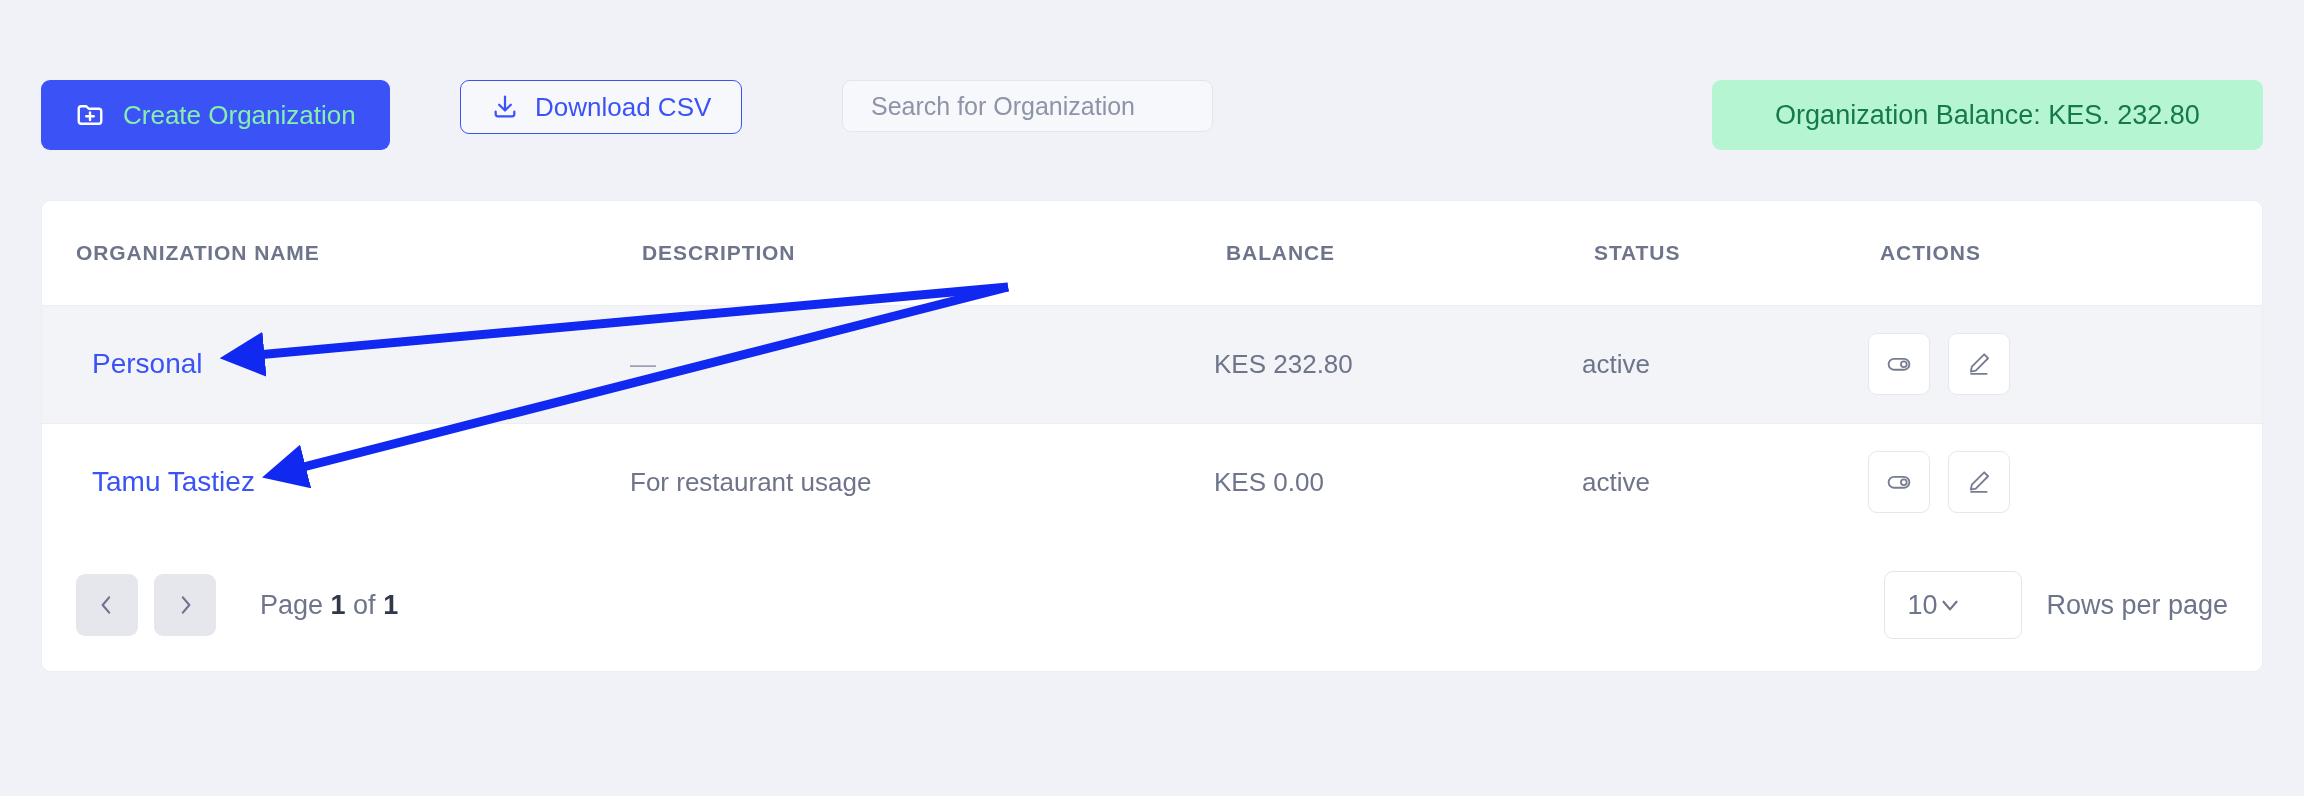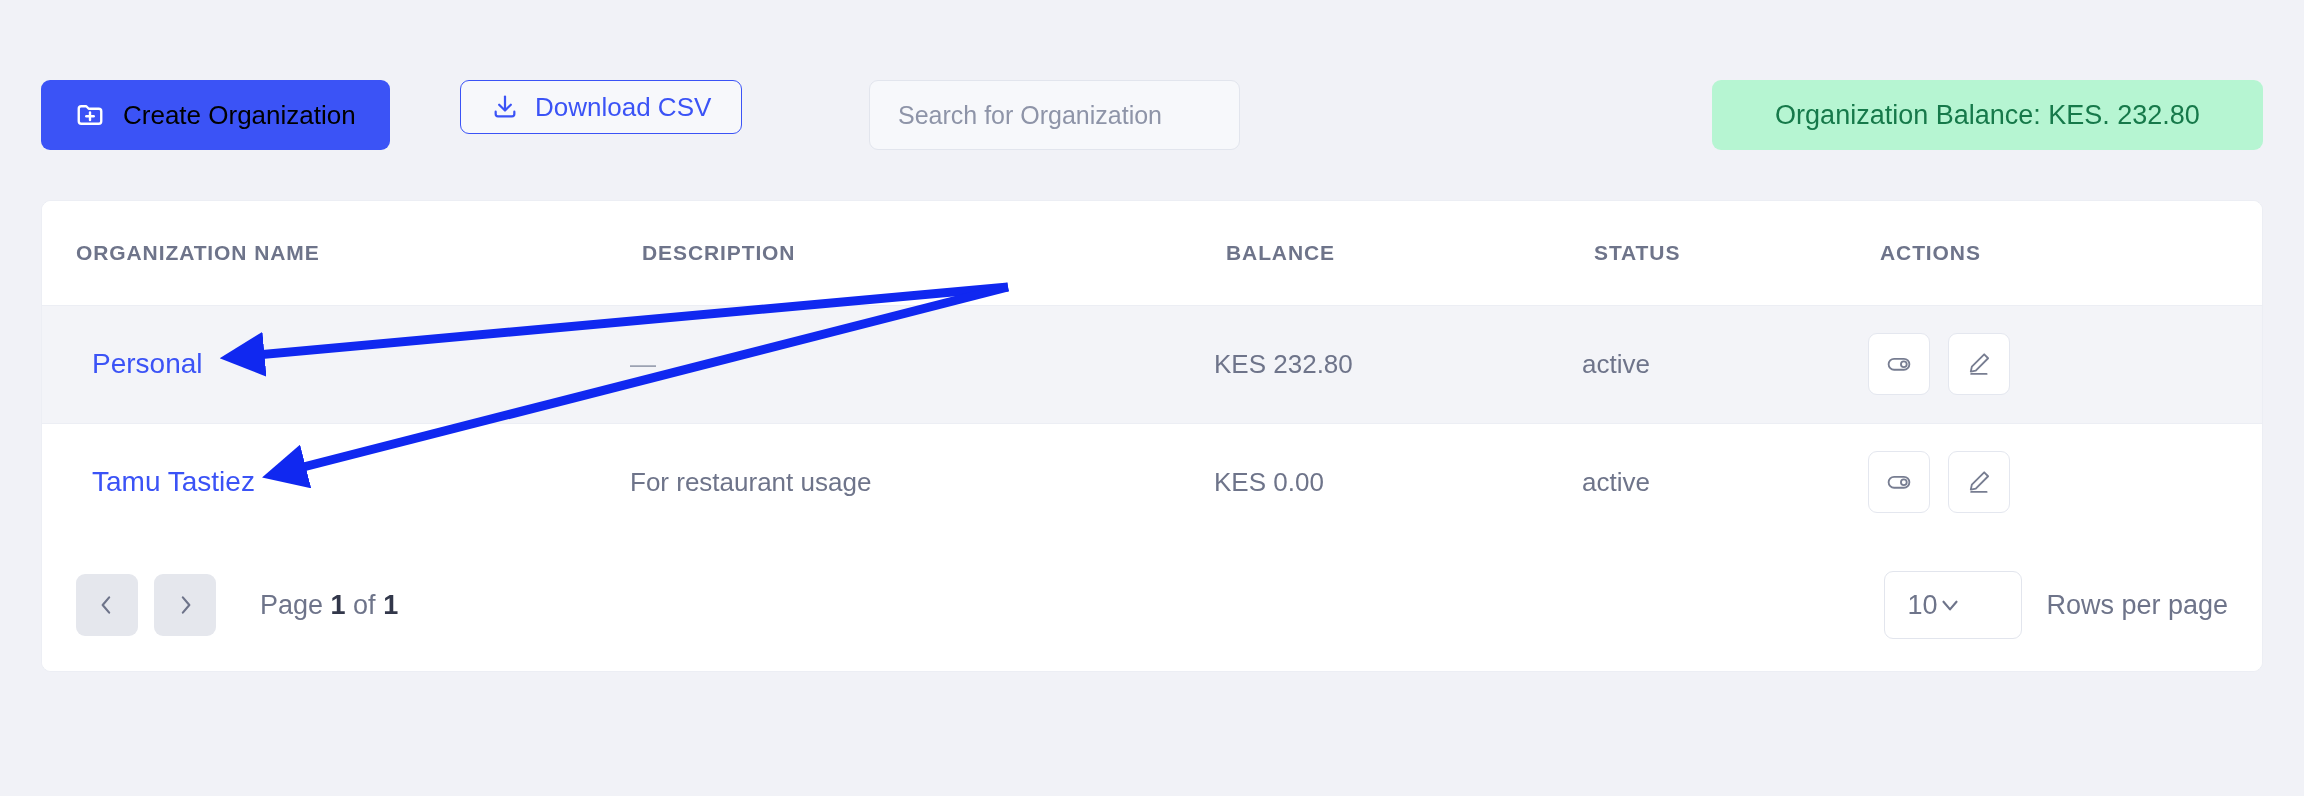--- a/index.html
+++ b/index.html
@@ -31,21 +31,21 @@
   .btn-create {
     position: absolute;
     left: 0;
     top: 0;
     height: 70px;
     padding: 0 34px;
     display: flex;
     align-items: center;
     gap: 18px;
     background: #3b53f6;
-    color: #000000;
+    color: #86efac;
     border: none;
     border-radius: 9px;
     font-size: 26px;
     font-family: "Liberation Sans", sans-serif;
     cursor: pointer;
     white-space: nowrap;
   }
 
   .btn-download {
     position: absolute;
@@ -61,24 +61,24 @@
     border: 1.6px solid #3b53f6;
     border-radius: 9px;
     font-size: 26px;
     font-family: "Liberation Sans", sans-serif;
     cursor: pointer;
     white-space: nowrap;
   }
 
   .search-wrap {
     position: absolute;
-    left: 828px;
+    left: 801px;
     top: 0;
     width: 371px;
-    height: 70px;
+    height: 52px;
   }
 
   .search-input {
     width: 100%;
     height: 100%;
     background: #f7f8fb;
     border: 1.4px solid #e2e5ed;
     border-radius: 9px;
     padding: 0 28px;
     font-size: 25px;

